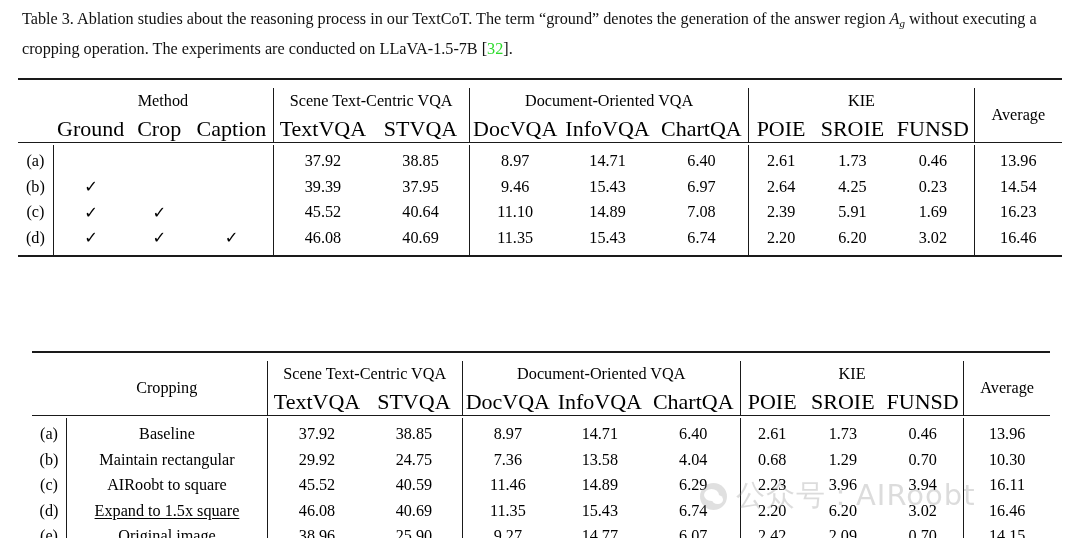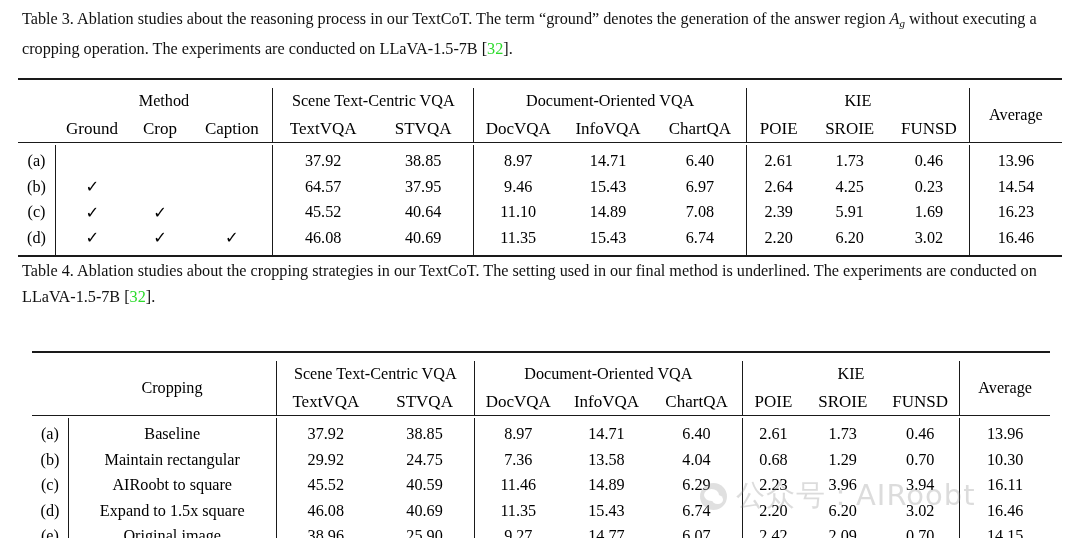--- a/index.html
+++ b/index.html
@@ -29,21 +29,21 @@
     line-height: 26px;
     text-align: left;
     color: #111;
   }
   #caption-3 { left: 22px; top: 6px;  width: 1048px; }
   #caption-4 { left: 22px; top: 258px; width: 1040px; }
 
   .cite { color: #2ddb2d; }
   .sub { font-size: 11px; vertical-align: -0.25em; font-style: italic; }
   .ital { font-style: italic; }
-  .uline { text-underline-offset: 2px; }
+  .uline { text-decoration: underline; text-underline-offset: 2px; }
 
   
   .tbl-wrap { position: absolute; }
   #table-3 { left: 18px; top: 78px;  width: 1044px; }
   #table-4 { left: 32px; top: 351px; width: 1018px; }
 
   table.booktabs {
     border-collapse: collapse;
     width: 100%;
     font-size: 16.2px;
@@ -58,21 +58,21 @@
 
   
   .rule-top    { border-top: 2.2px solid #1a1a1a; }
   .rule-mid    { border-top: 1.3px solid #1a1a1a; }
   .rule-bottom { border-top: 2.2px solid #1a1a1a; }
 
   .hrow td { height: 2px; padding: 0; }
 
   
   .hdr-group td { height: 27px; font-size: 16.2px; }
-  .hdr-sub  td  { height: 27px; font-size: 17px; padding-bottom: 4px; }
+  .hdr-sub  td  { height: 27px; font-size: 22px; padding-bottom: 4px; }
 
   
   .brow td { height: 25.5px; font-size: 16.2px; }
   .brow.first td { padding-top: 4px; }
   .brow.last  td { padding-bottom: 4px; }
 
   .b { font-weight: bold; }
 
   
   .vl { border-left: 1.2px solid #1a1a1a; }
@@ -212,21 +212,21 @@
             <td class="vl">2.61</td>
             <td class="">1.73</td>
             <td class="">0.46</td>
             <td class="vl">13.96</td>
           </tr>
           <tr class="brow">
             <td class="idx">(b)</td>
             <td class="check vl">✓</td>
             <td class="check"></td>
             <td class="check"></td>
-            <td class="vl">64.57</td>
+            <td class="vl">39.39</td>
             <td class="">37.95</td>
             <td class="vl">9.46</td>
             <td class="b">15.43</td>
             <td class="">6.97</td>
             <td class="b vl">2.64</td>
             <td class="">4.25</td>
             <td class="">0.23</td>
             <td class="vl">14.54</td>
           </tr>
           <tr class="brow">
@@ -262,24 +262,20 @@
         </tbody>
 
       <tbody>
           <tr class="hrow rule-bottom">
             <td colspan="13"></td>
           </tr>
     </tbody>
       </table>
   </div>
 
-  <div class="caption" id="caption-4">
-    <span>Table 4.</span>
-    <span>Ablation studies about the cropping strategies in our TextCoT. The setting used in our final method is underlined. The experiments are conducted on LLaVA-1.5-7B [</span><span class="cite">32</span><span>].</span>
-  </div>
 
   <div class="tbl-wrap" id="table-4">
     <table class="booktabs">
       <colgroup>
         <col class="c-idx">
           <col class="c-crop4">
         <col class="c-txt">
           <col class="c-stv">
         <col class="c-doc">
           <col class="c-info">

